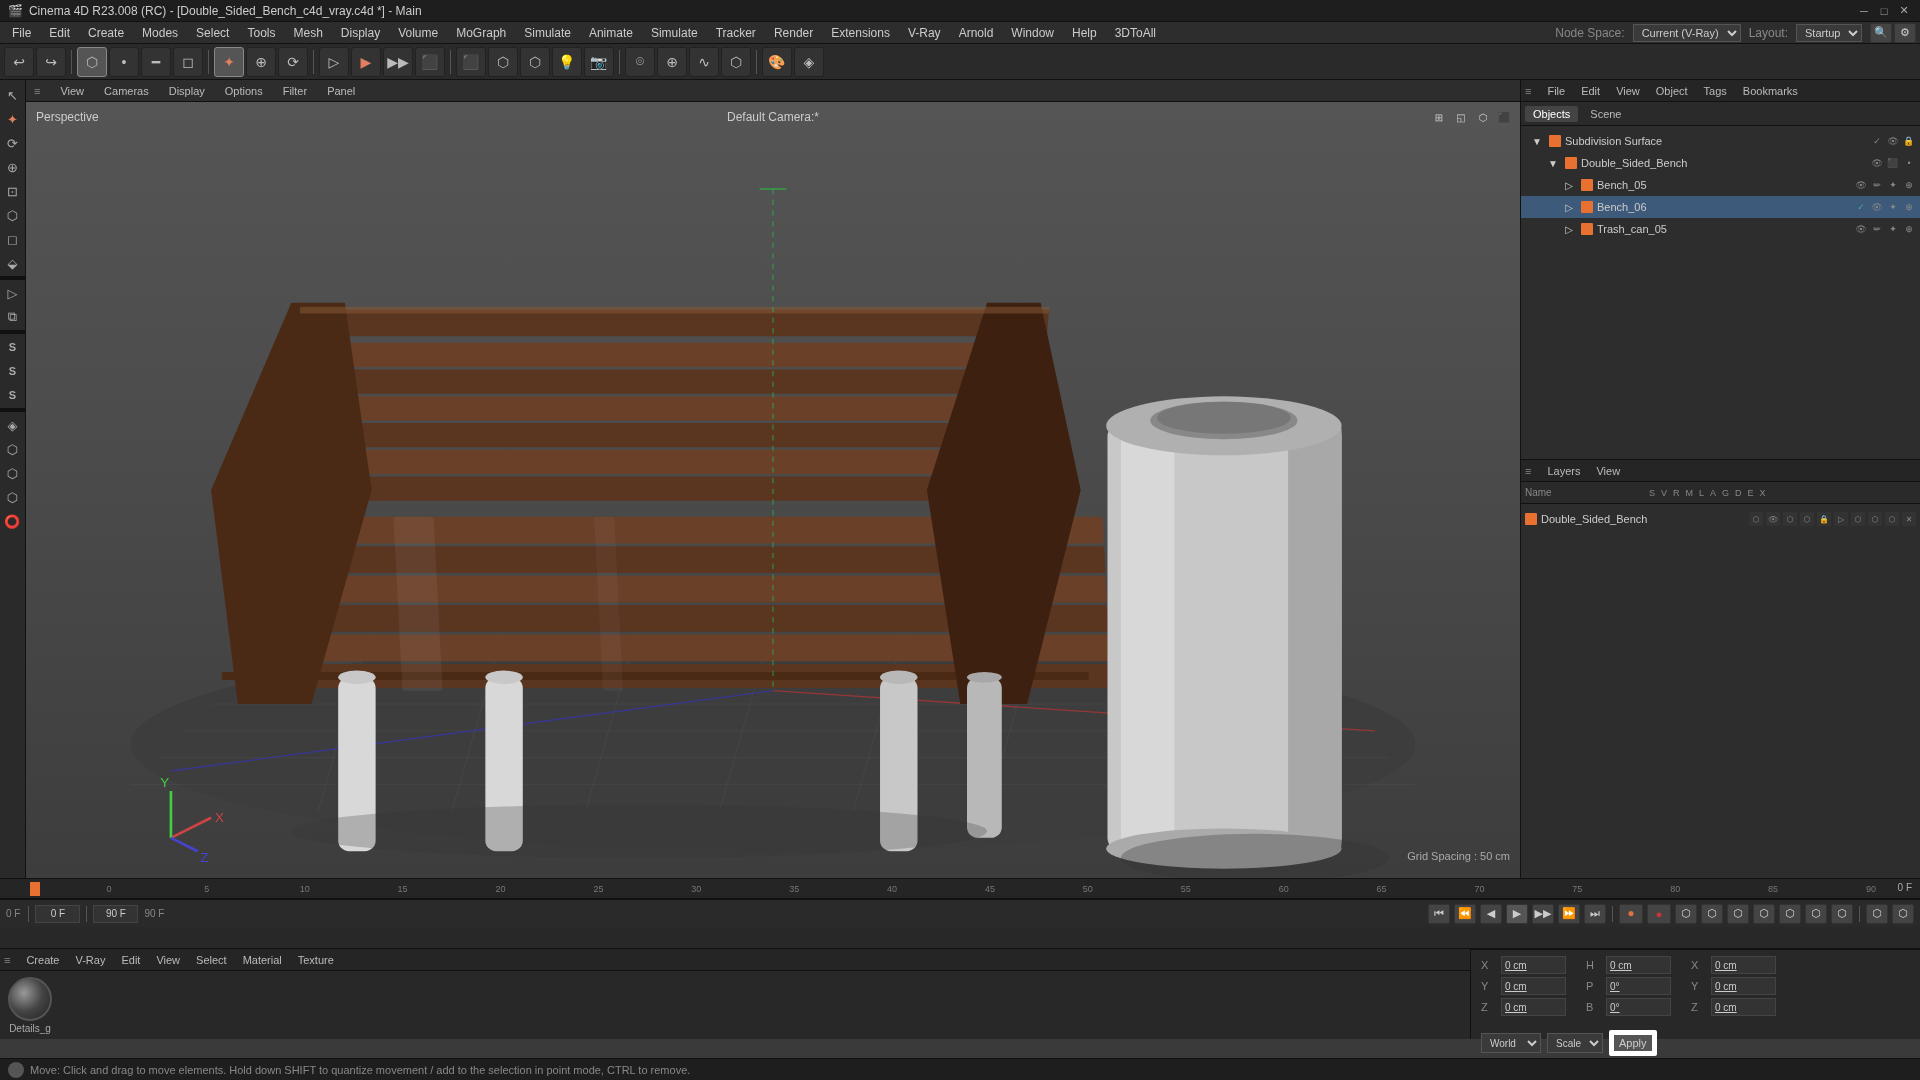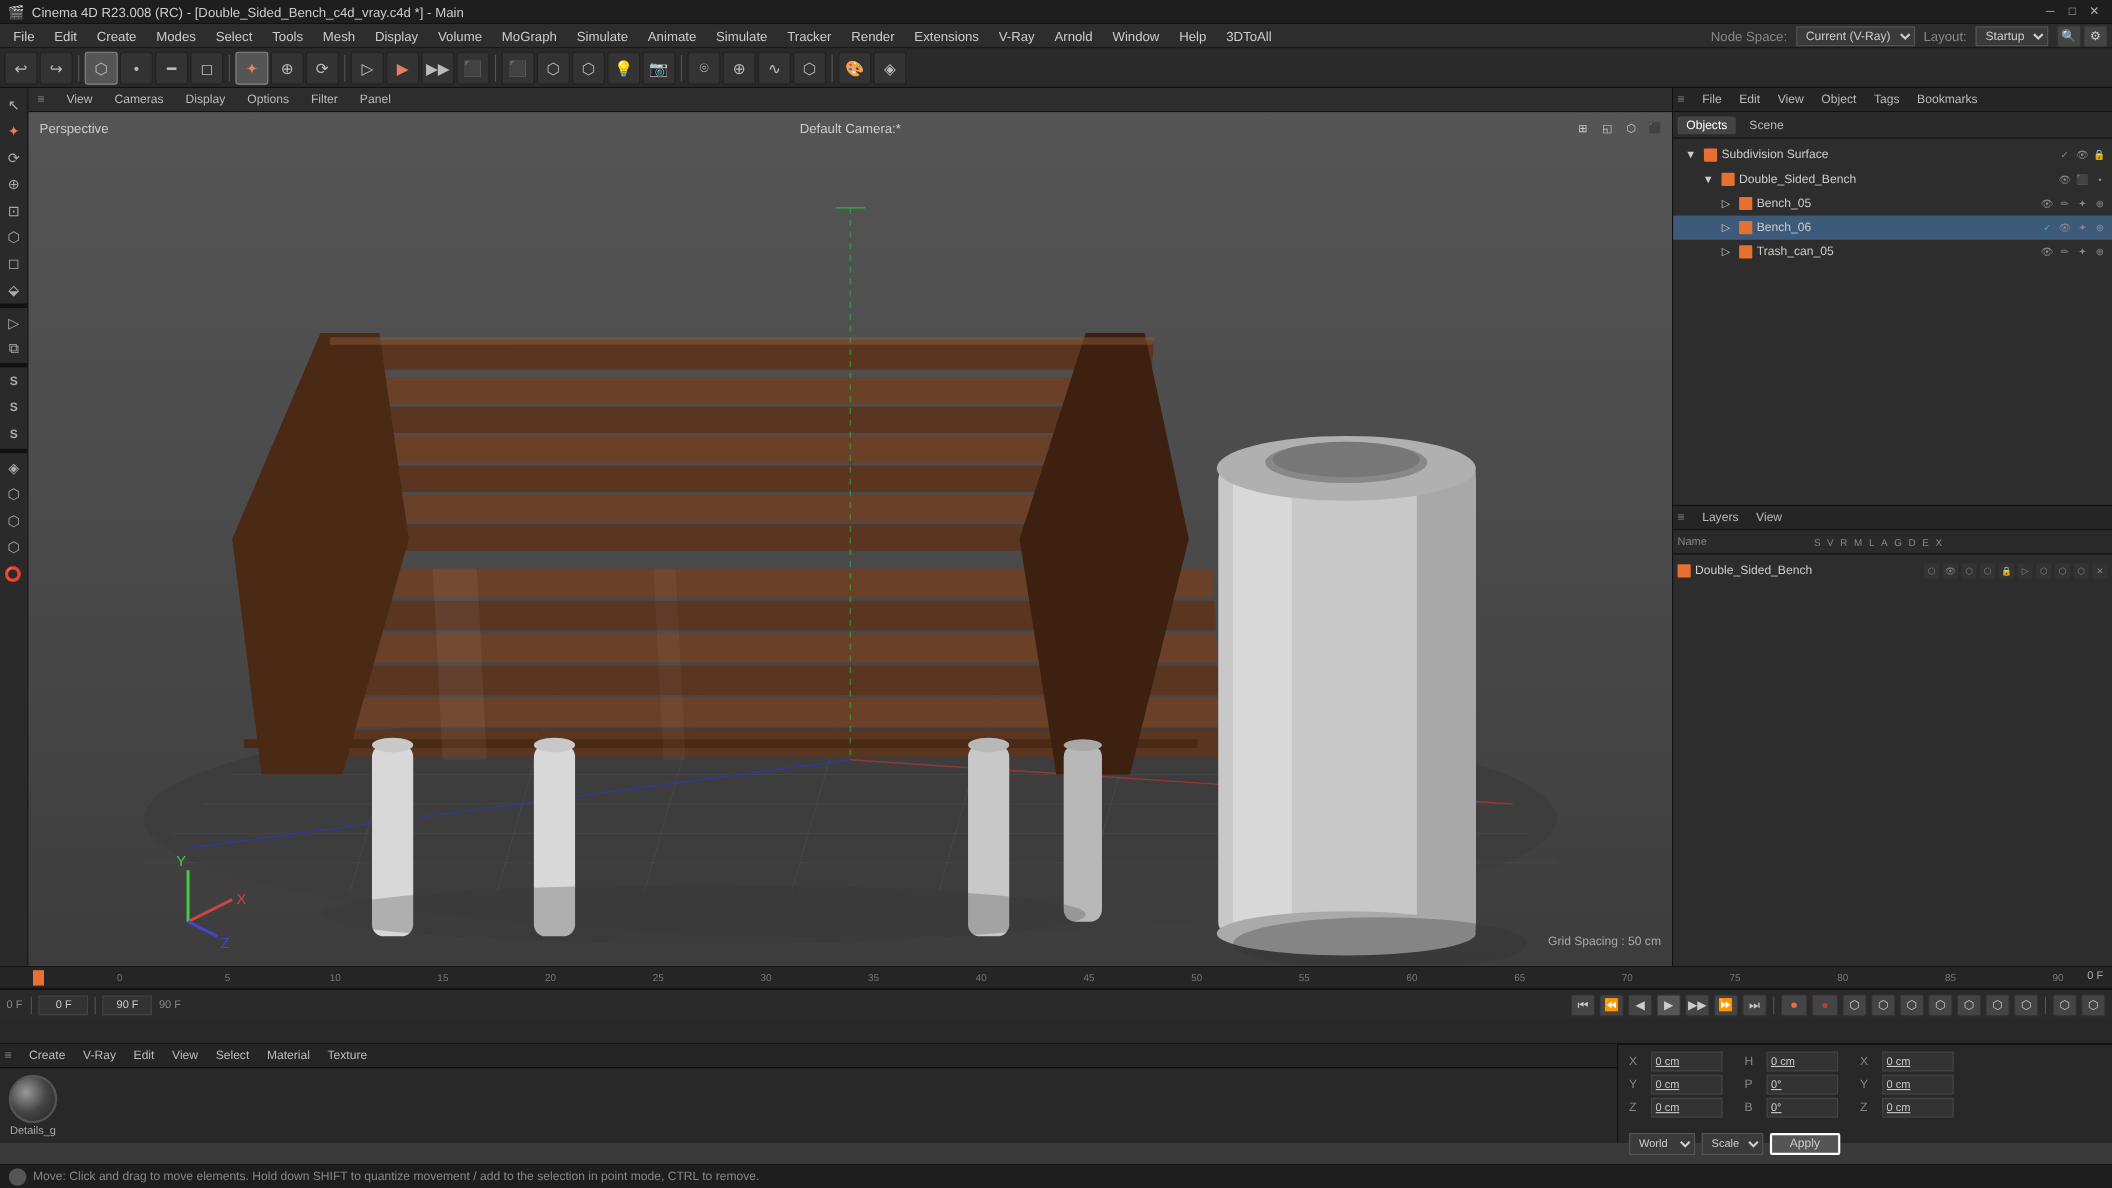--- a/index.html
+++ b/index.html
@@ -357,23 +357,23 @@
     .coord-input { width: 65px; height: 18px; background: #333; border: 1px solid #444; color: #ccc; font-size: 10px; padding: 0 3px; text-decoration: underline; }
     .coord-label2 { width: 16px; font-size: 11px; color: #888; }
     #coords-bottom {
       display: flex;
       align-items: center;
       gap: 6px;
       margin-top: 14px;
     }
     .coord-select { height: 20px; background: #3a3a3a; border: 1px solid #555; color: #ccc; font-size: 10px; padding: 0 4px; }
     .coord-apply {
-      padding: 2px 16px;
+      padding: 2px 5px;
       background: #555;
-      border: 2px solid #ffffff;
+      border: 5px solid #ffffff;
       color: #ccc;
       font-size: 11px;
       cursor: pointer;
       border-radius: 2px;
     }
 
     
     #status-bar {
       height: 22px;
       background: #1e1e1e;

